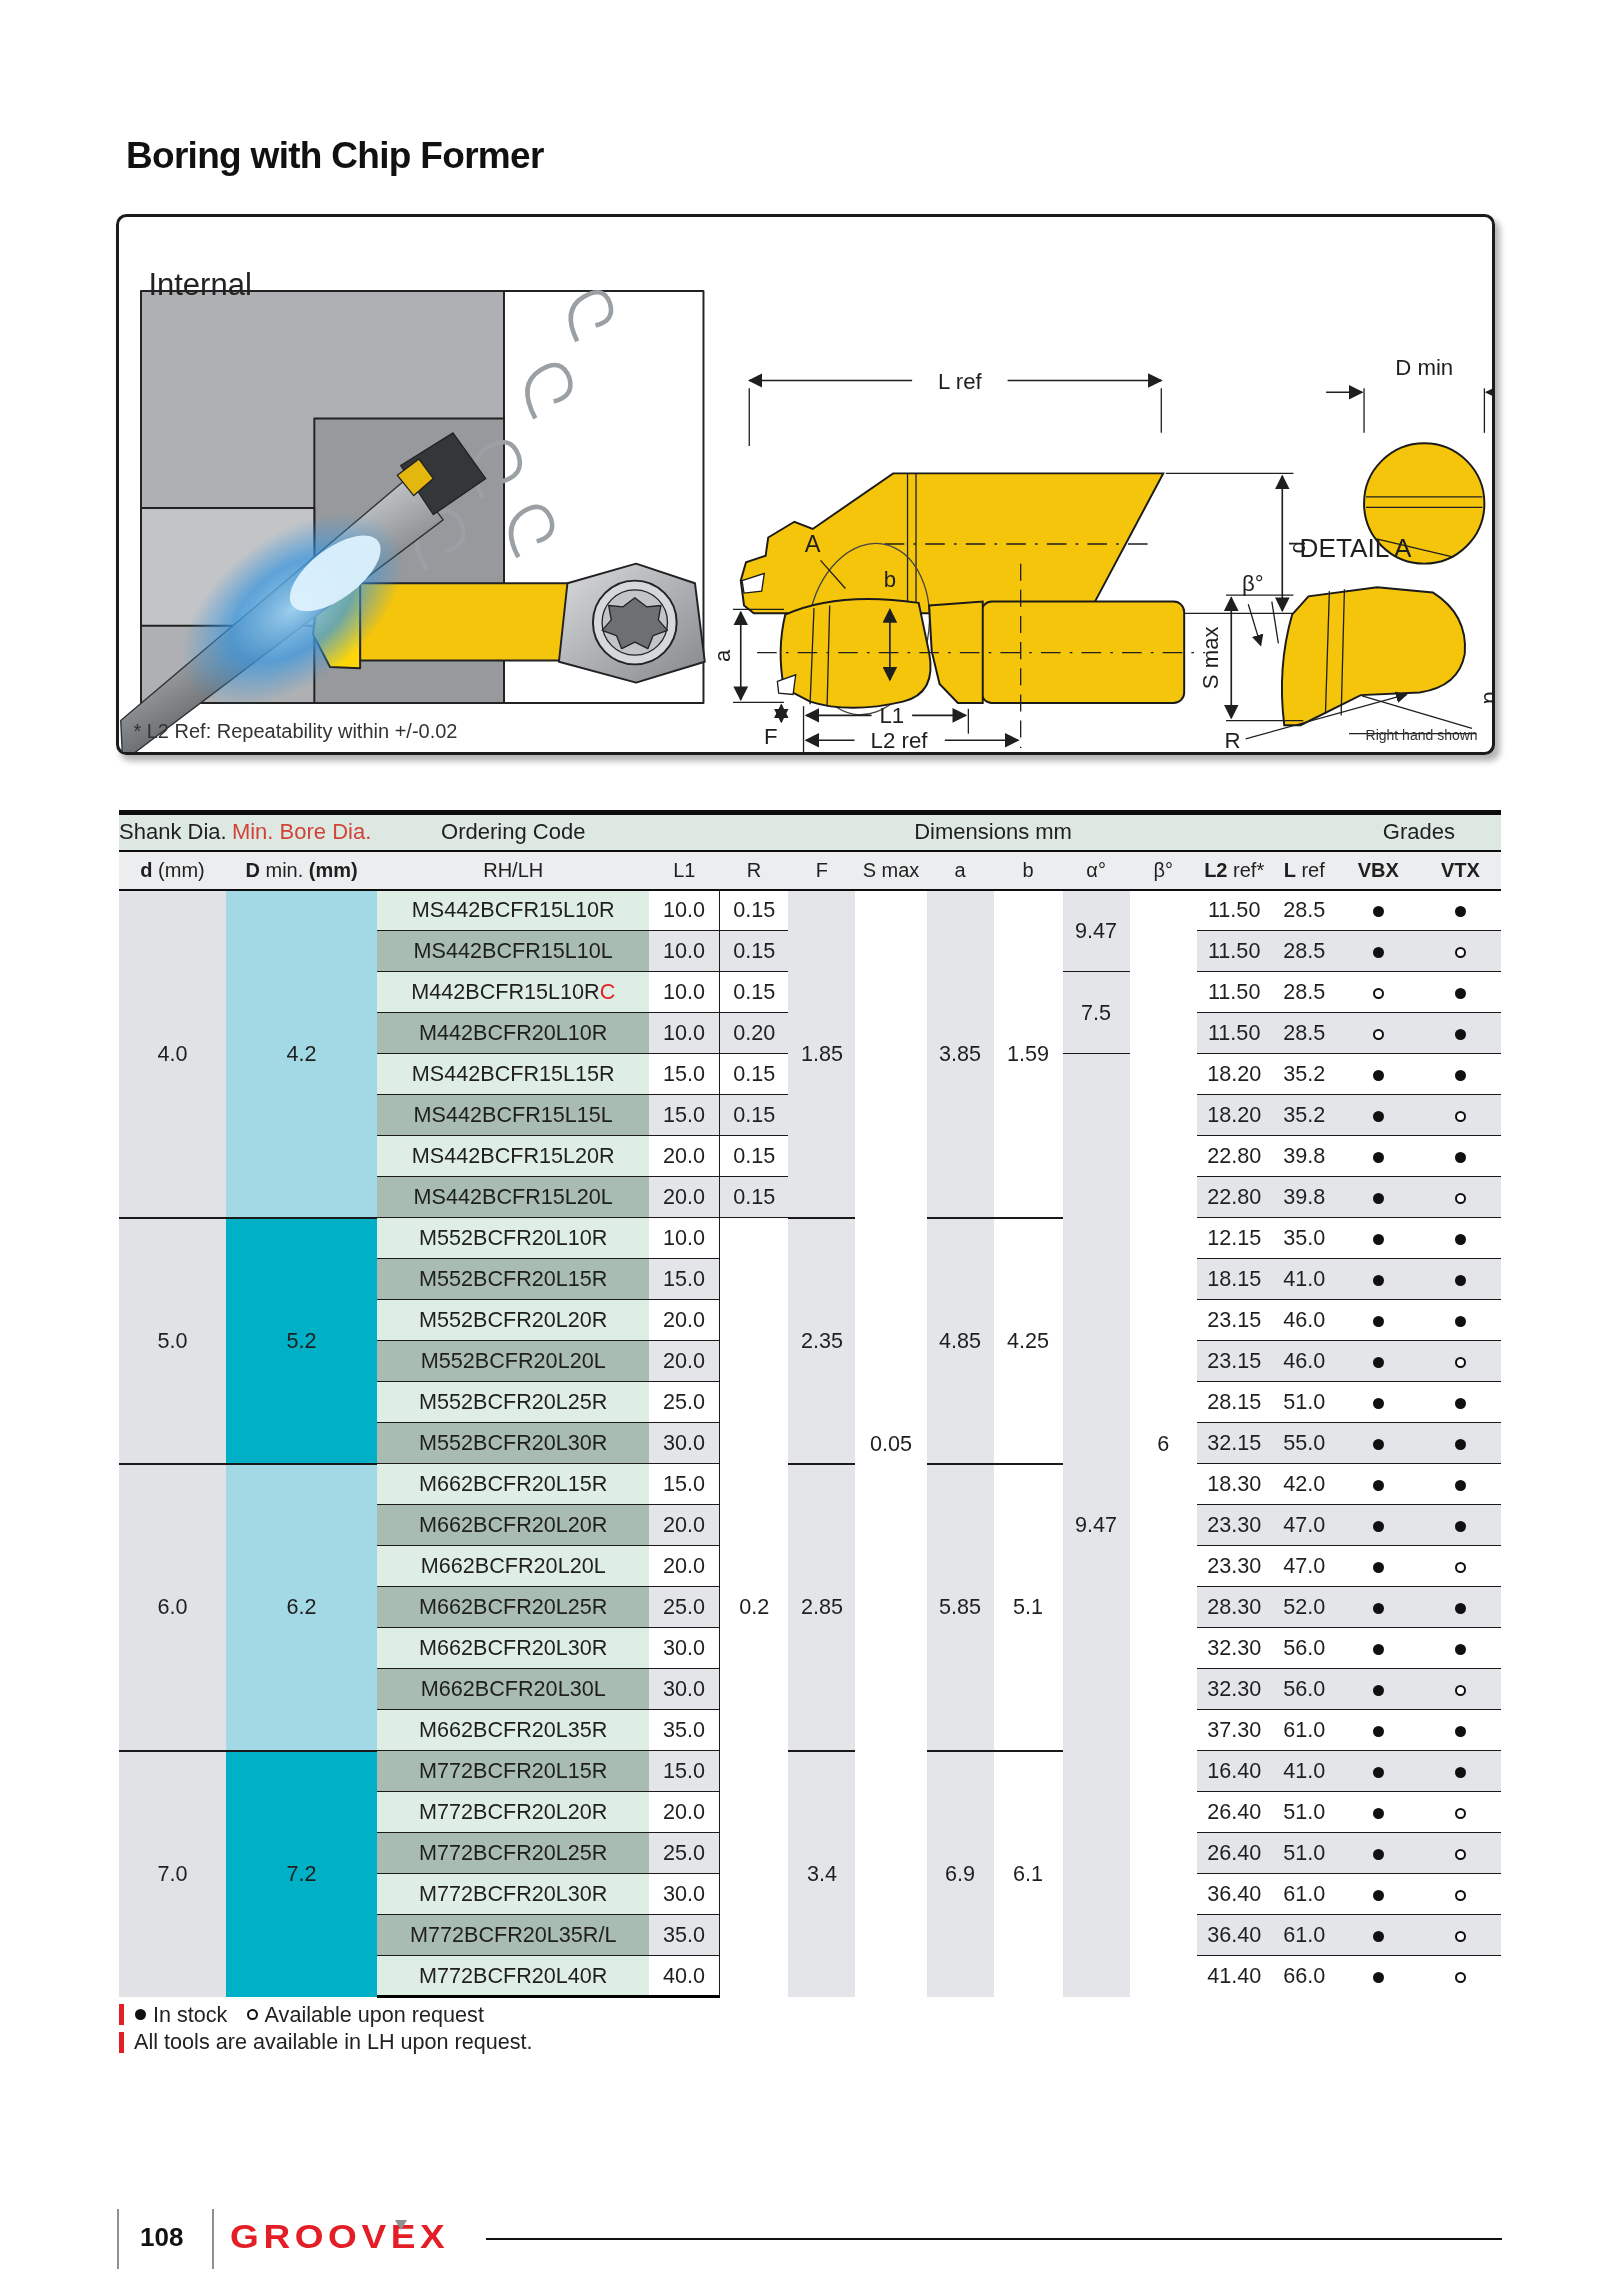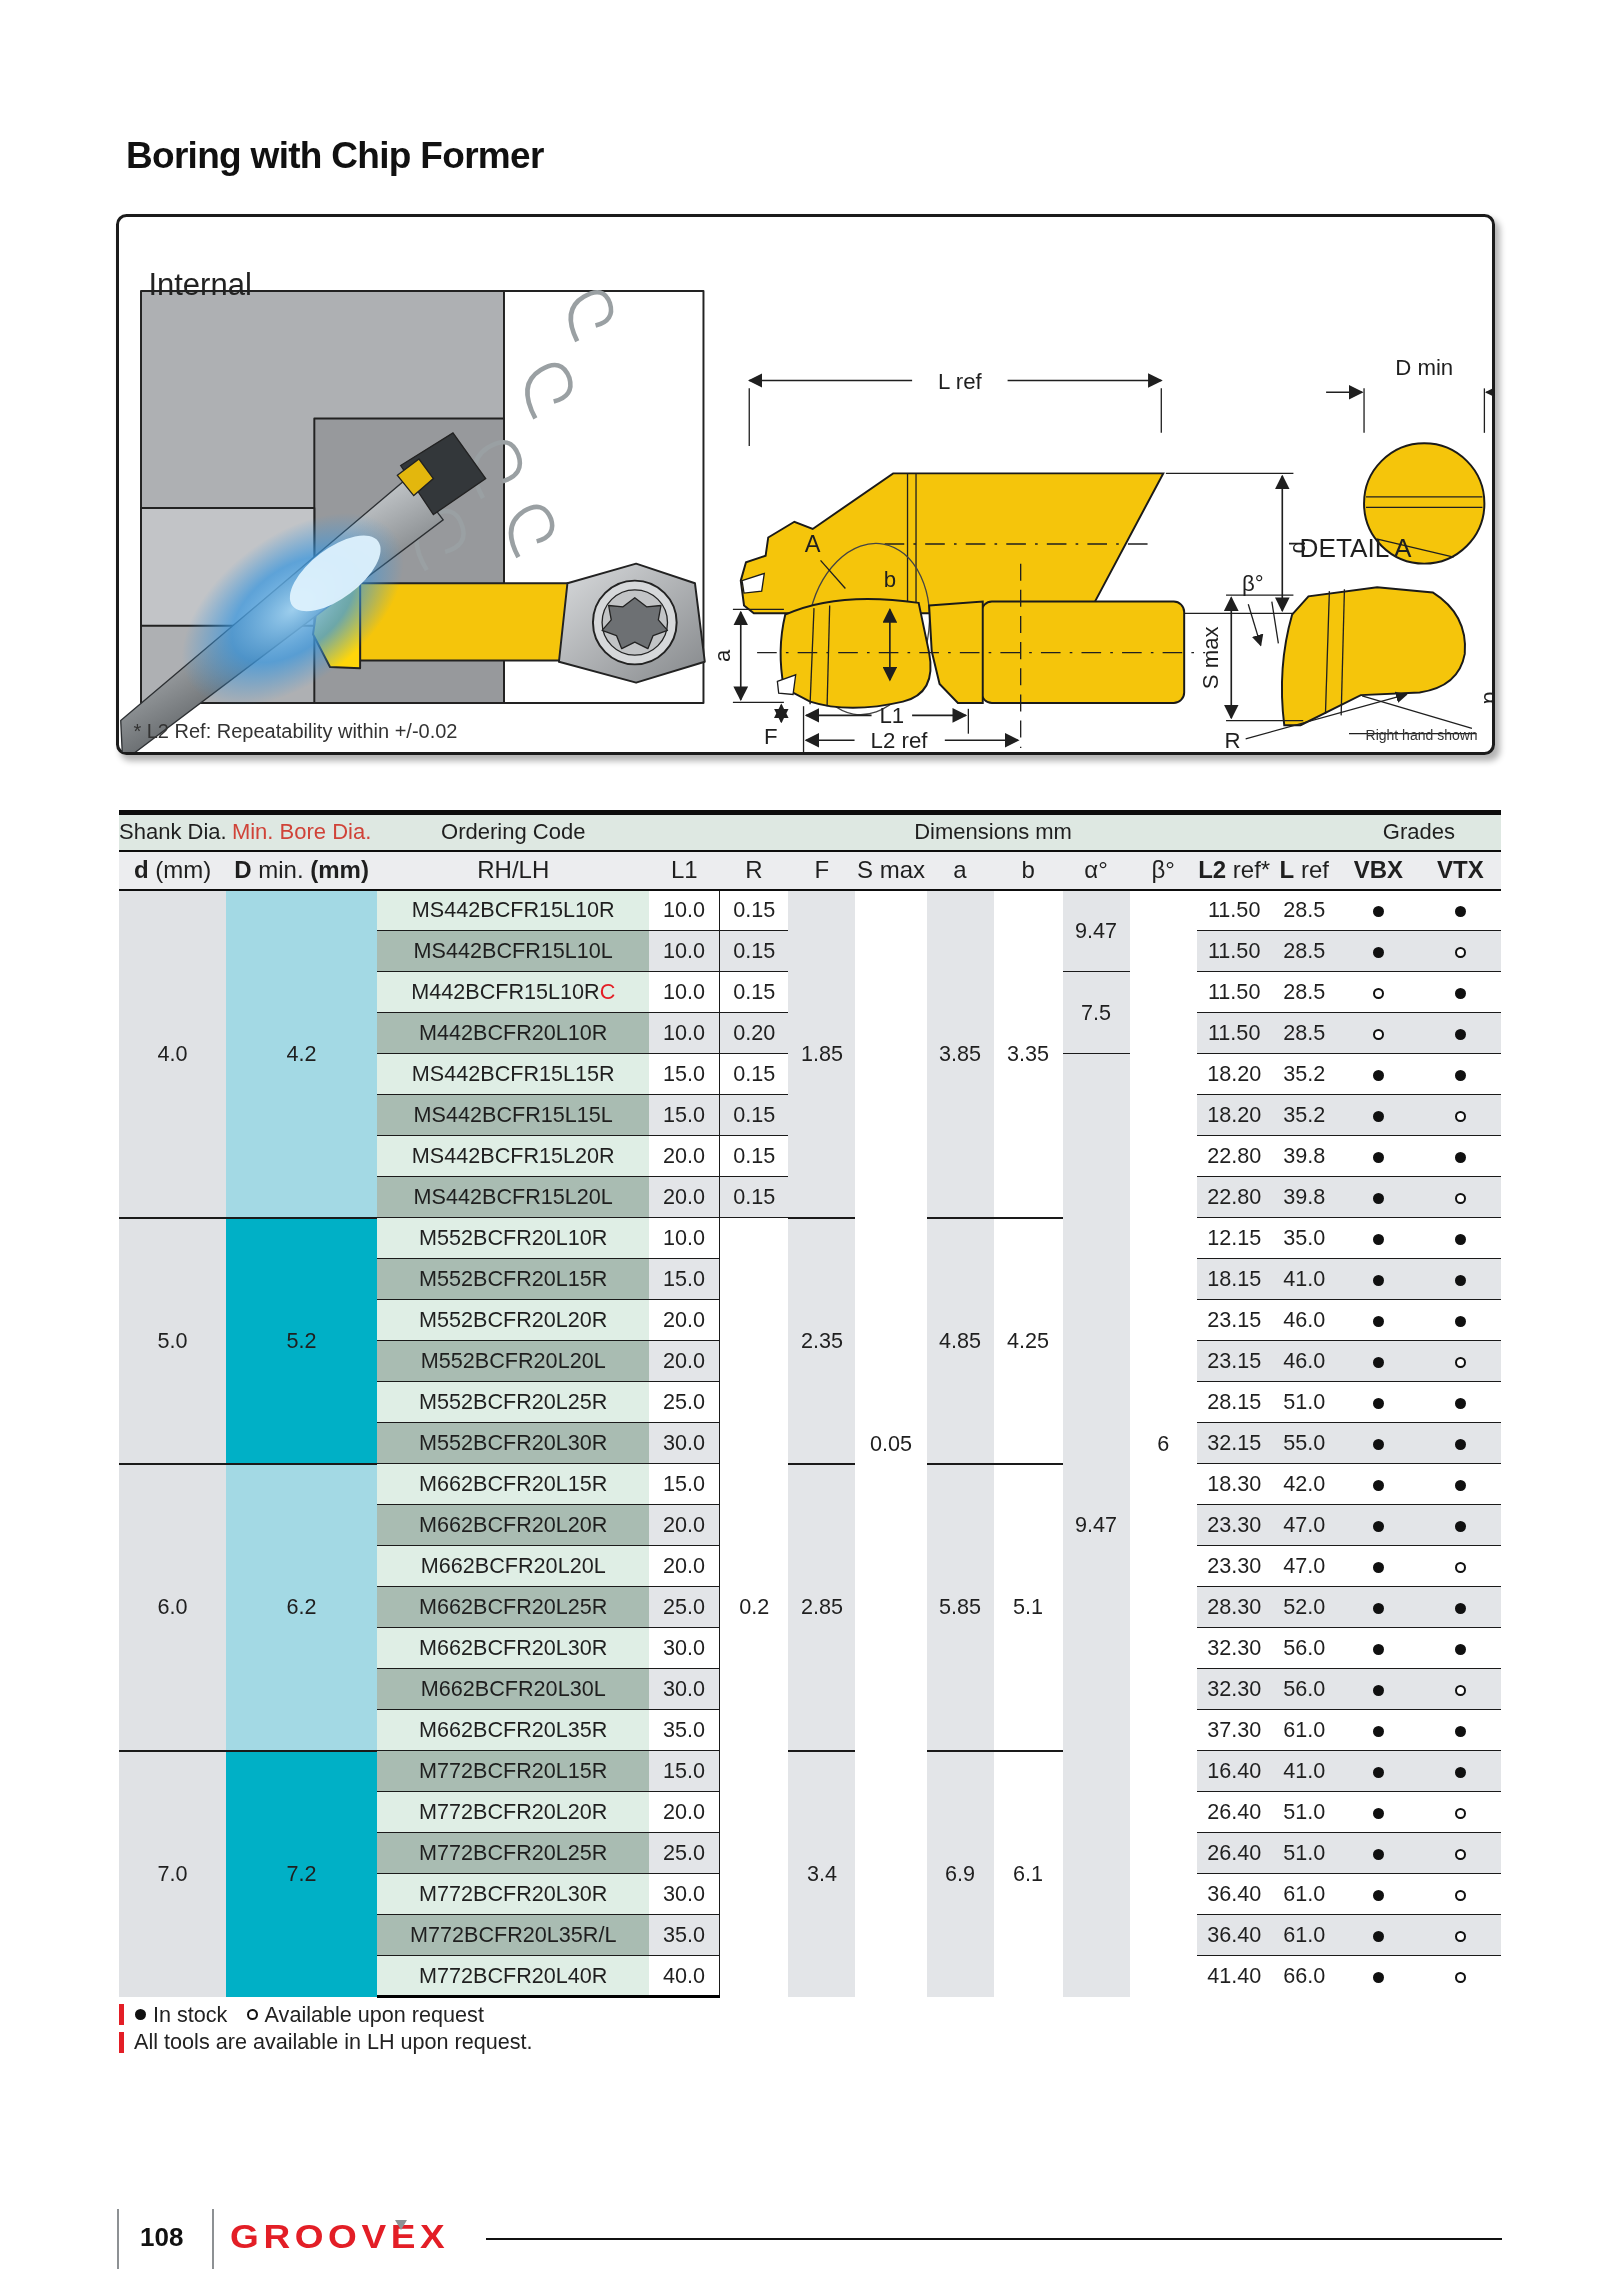--- a/index.html
+++ b/index.html
@@ -14,21 +14,21 @@
   #dbox .noteL{position:absolute;left:14.4px;bottom:9.2px;font-size:20px;color:#333;}
   #dbox .noteR{position:absolute;right:14.4px;bottom:9.2px;font-size:14px;color:#333;}
   #dsvg{position:absolute;left:0;top:0;}
   
   table#cat{position:absolute;left:119px;top:810px;width:1382px;border-collapse:collapse;table-layout:fixed;
             border-top:5.9px solid #0d0d0d;font-size:21.6px;}
   #cat th,#cat td{padding:0;margin:0;text-align:center;vertical-align:middle;font-weight:400;overflow:hidden;white-space:nowrap;}
   #cat thead tr.h1{height:38px;}
   #cat thead tr.h1 th{background:#dee8e2;border-bottom:2.6px solid #0d0d0d;font-size:22px;}
   #cat thead tr.h2{height:39px;}
-  #cat thead tr.h2 th{background:#ecedef;border-bottom:2.6px solid #0d0d0d;font-size:24px;}
+  #cat thead tr.h2 th{background:#ecedef;border-bottom:2.6px solid #0d0d0d;font-size:20px;}
   #cat thead th.gh{background:#b6b9bc;font-weight:700;}
   #cat thead .redh{color:#d04338;}
   #cat .b{font-weight:700;}
   #cat tbody tr{height:41px;}
   td.cd{background:#e0e2e5;}        
   td.cyl{background:#a3d9e4;}       
   td.cyd{background:#00b0c6;}       
   td.kl{background:#dfeee5;}        
   td.kd{background:#a9bcb2;}        
   td.cw{background:#ffffff;}
@@ -245,21 +245,21 @@
     <tbody id="tbody">
         <tr>
           <td rowspan="8" class="cd gl">4.0</td>
           <td rowspan="8" class="cyl gl">4.2</td>
           <td class="kl codecell rl"><span>MS442BCFR15L10R</span></td>
           <td class="cw vr rl">10.0</td>
           <td class="cw rl">0.15</td>
           <td rowspan="8" class="cg gl">1.85</td>
           <td rowspan="27" class="cw">0.05</td>
           <td rowspan="8" class="cg gl">3.85</td>
-          <td rowspan="8" class="cw gl">3.35</td>
+          <td rowspan="8" class="cw gl">1.59</td>
           <td rowspan="2" class="cg rl">9.47</td>
           <td rowspan="27" class="cw">6</td>
           <td class="cw rl">11.50</td>
           <td class="cw rl">28.5</td>
           <td class="cw rl"><span class="dot df"></span></td>
           <td class="cw rl"><span class="dot df"></span></td>
         </tr>
         <tr>
           <td class="kd codecell rl"><span>MS442BCFR15L10L</span></td>
           <td class="cg vr rl">10.0</td>

